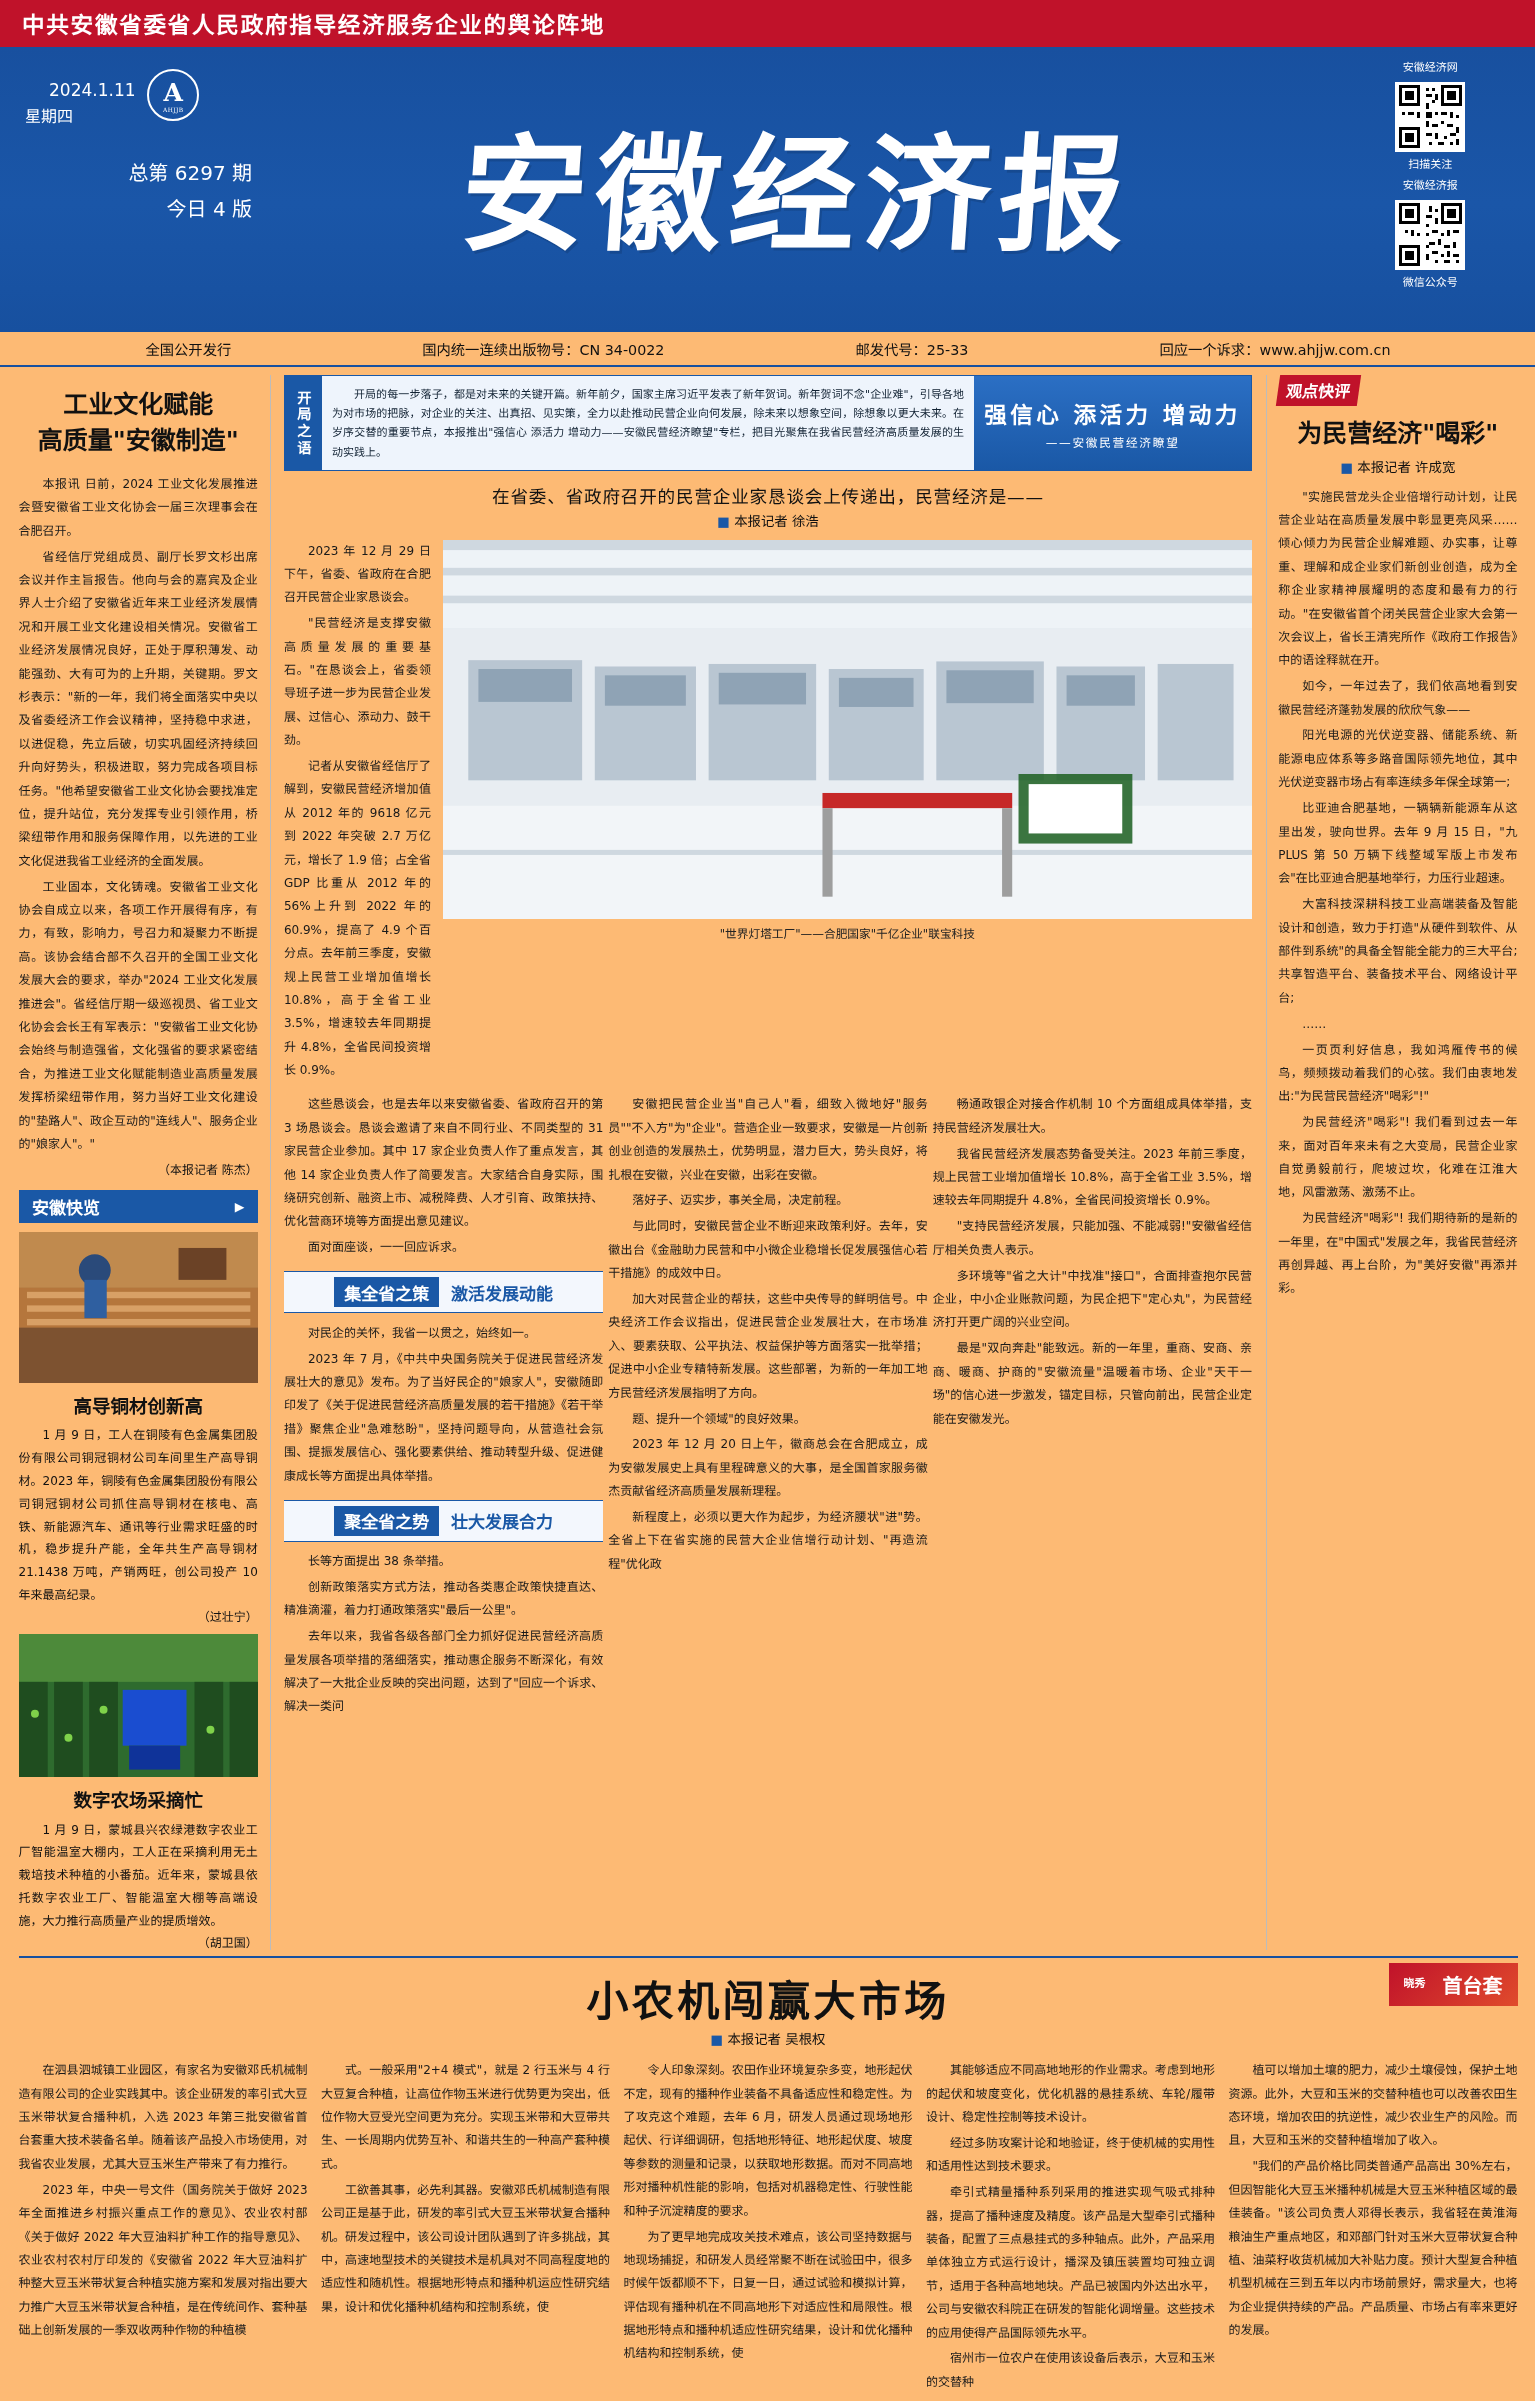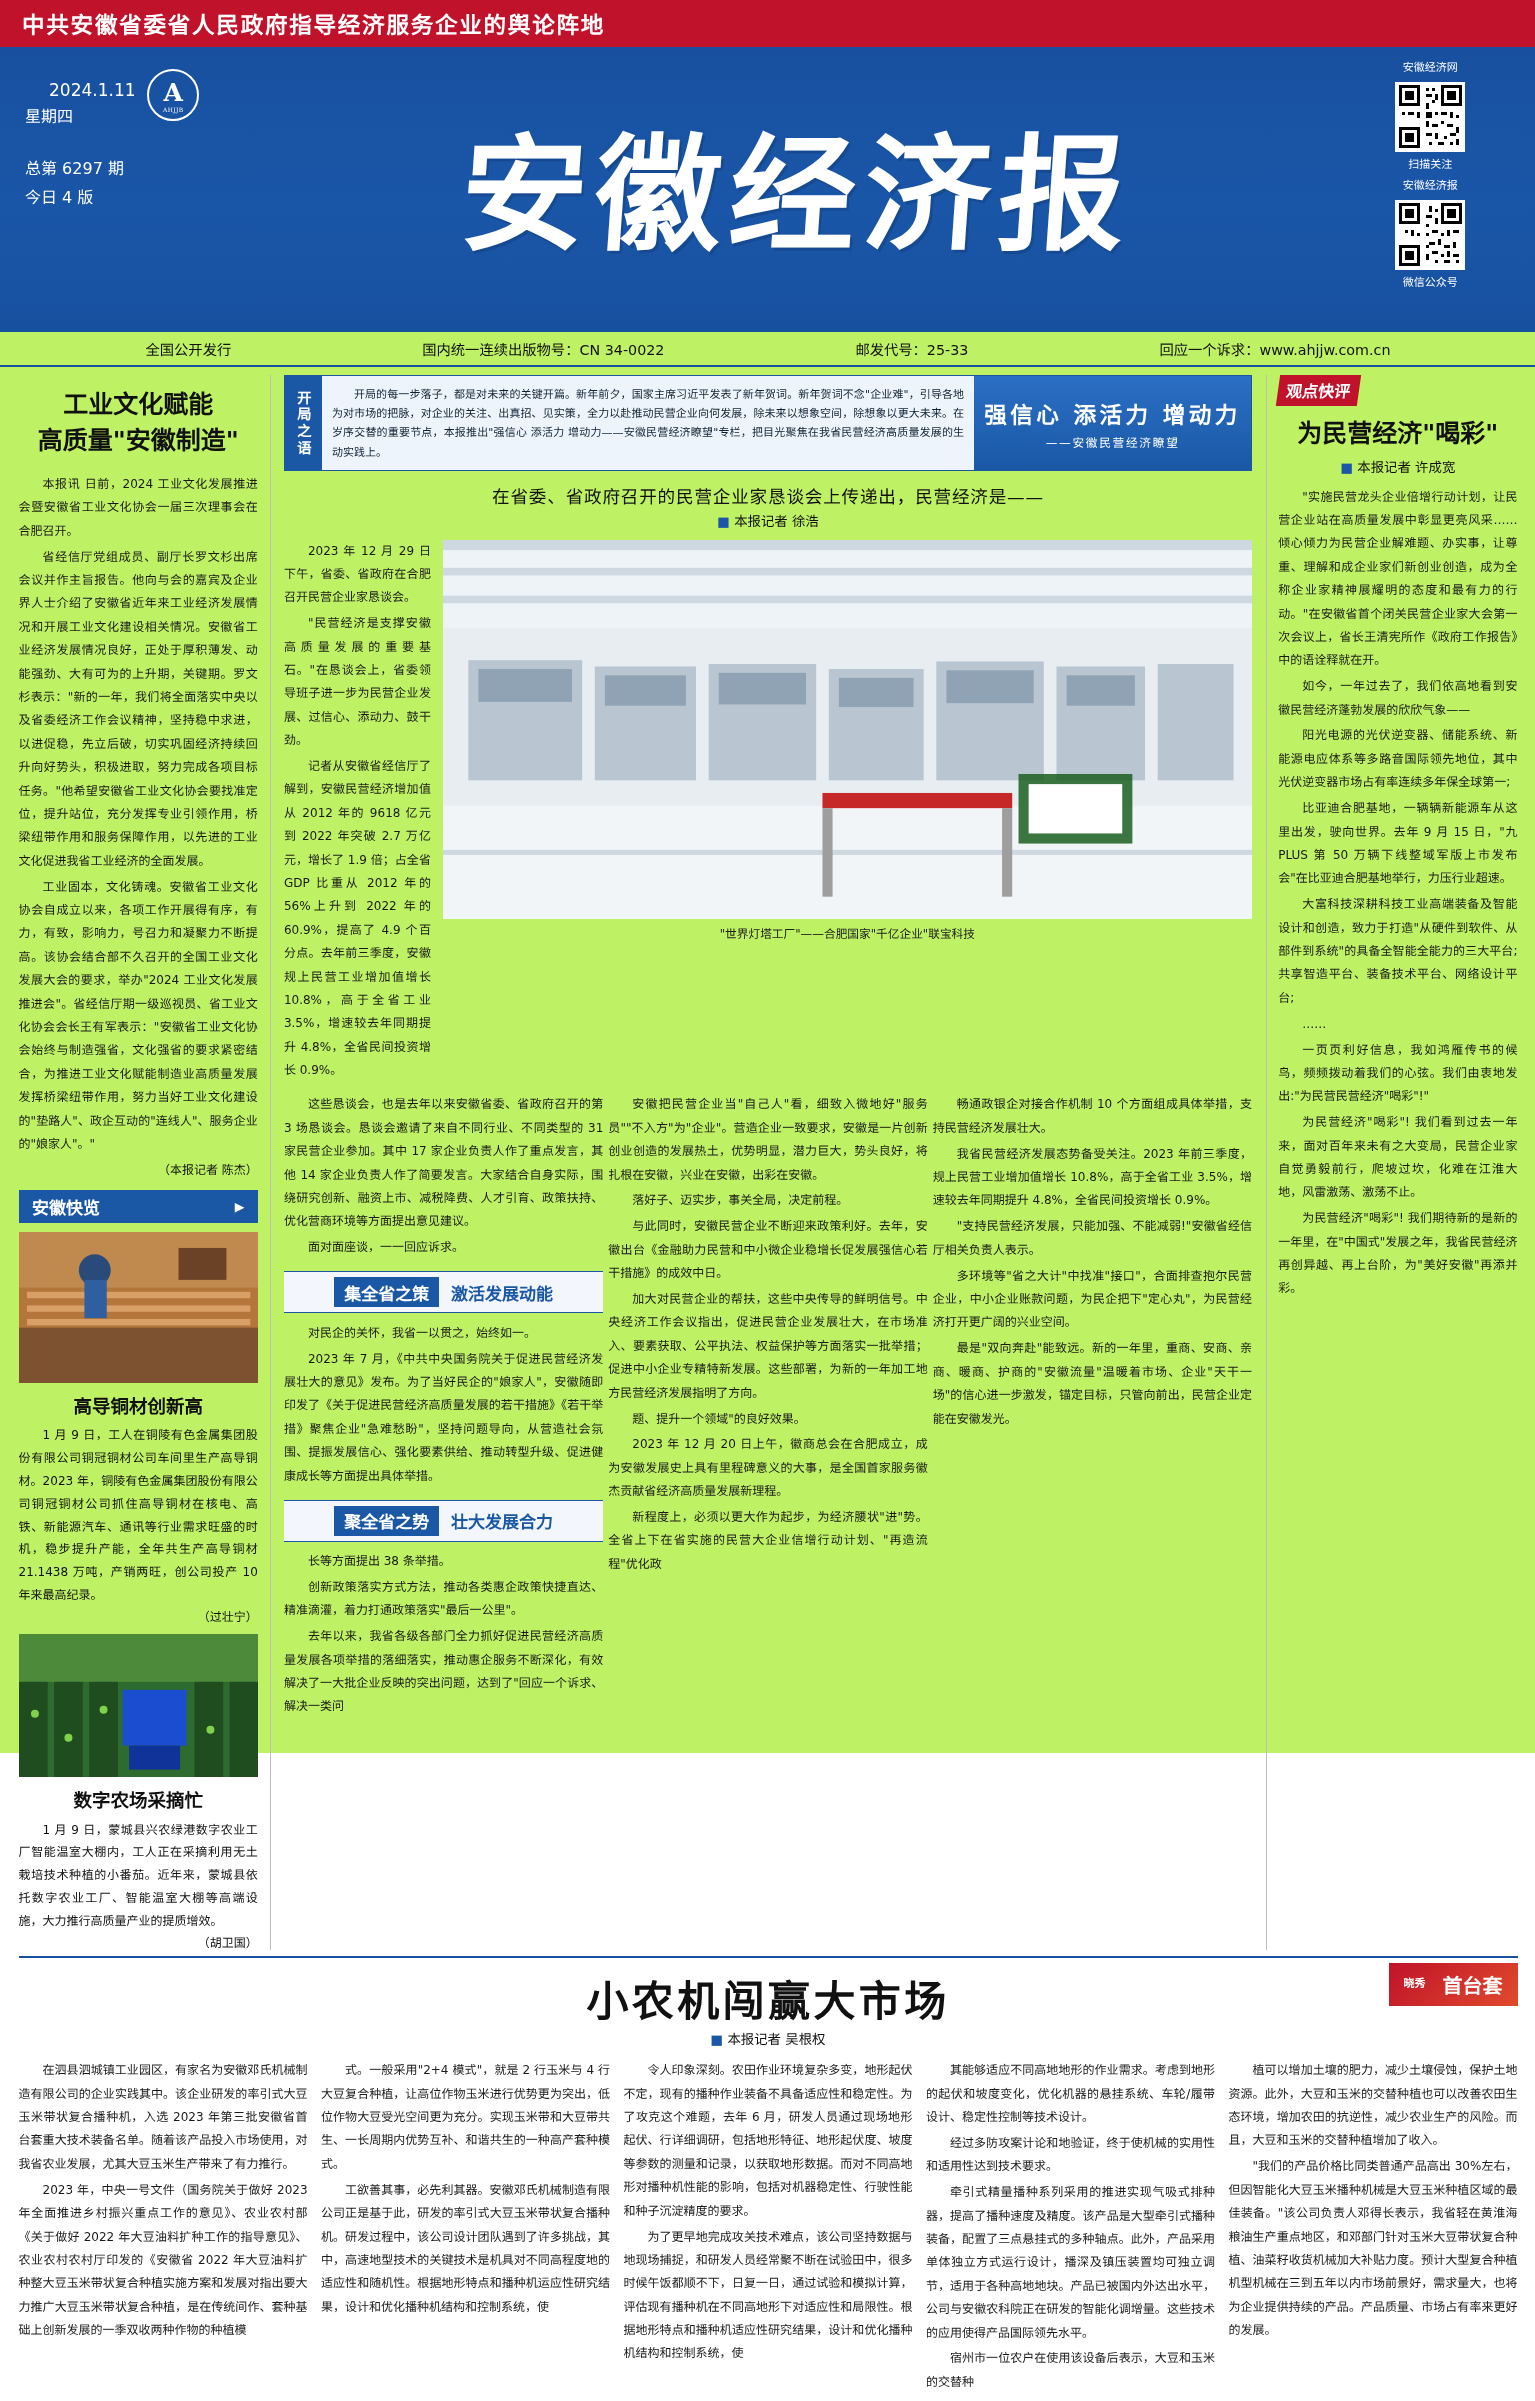--- a/index.html
+++ b/index.html
@@ -5,21 +5,21 @@
 <style>
   * { box-sizing: border-box; margin: 0; padding: 0; }
   body {
     width: 1536px;
     height: 2401px;
     background: #ffffff;
     font-family: "DejaVu Sans", "Liberation Sans", sans-serif;
     color: #111;
     overflow: hidden;
   }
-  .page { width: 1536px; height: 1753px; position: relative; background:#bef264; }
+  .page { width: 1536px; height: 2401px; position: relative; background:#fdba74; }
 
   
   .top-banner {
     height: 47px;
     background: #c0122a;
     display: flex;
     align-items: center;
     padding-left: 22px;
   }
   .top-banner .txt {
@@ -49,21 +49,21 @@
   .mh-dates .d1 { font-size: 17px; margin-left: 24px; }
   .mh-logo-circle {
     width: 52px; height: 52px; border-radius: 50%;
     border: 2.5px solid #fff;
     display:flex; align-items:center; justify-content:center;
     flex-direction: column;
     font-size: 25px; font-weight: bold;
     font-family: "DejaVu Serif","Liberation Serif", serif;
   }
   .mh-logo-circle small { font-size: 5.9px; font-weight: normal; letter-spacing:0.4px; }
-  .mh-issue { margin-top: 25px; font-size: 16px; line-height: 1.8; }
+  .mh-issue { margin-top: 25px; font-size: 20px; line-height: 1.8; text-align: right; }
 
   .mh-center {
     flex: 1;
     display:flex; align-items:center; justify-content:center;
     padding-bottom: 11.7px;
   }
   .mh-title {
     color: #fff;
     font-size: 126px;
     font-weight: bold;

